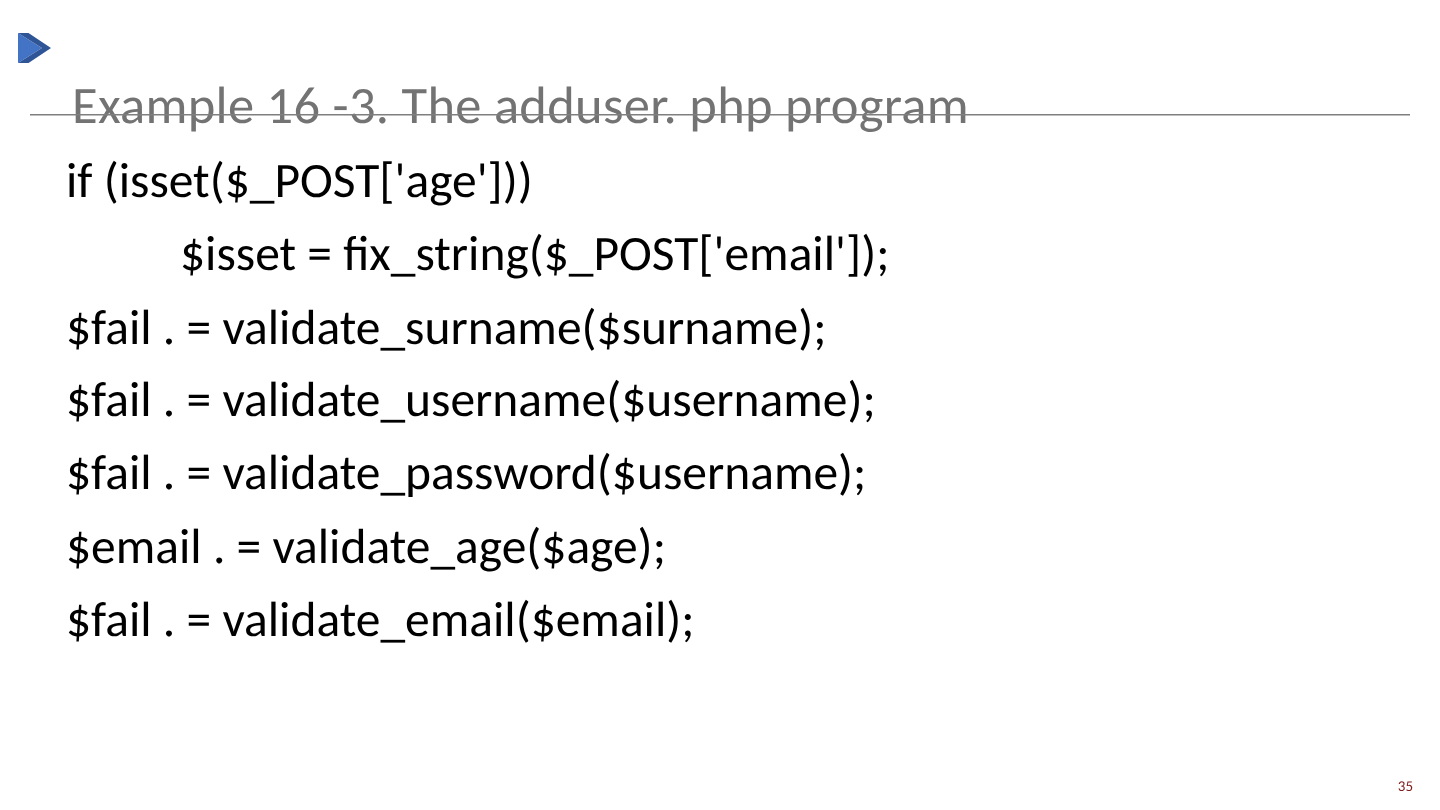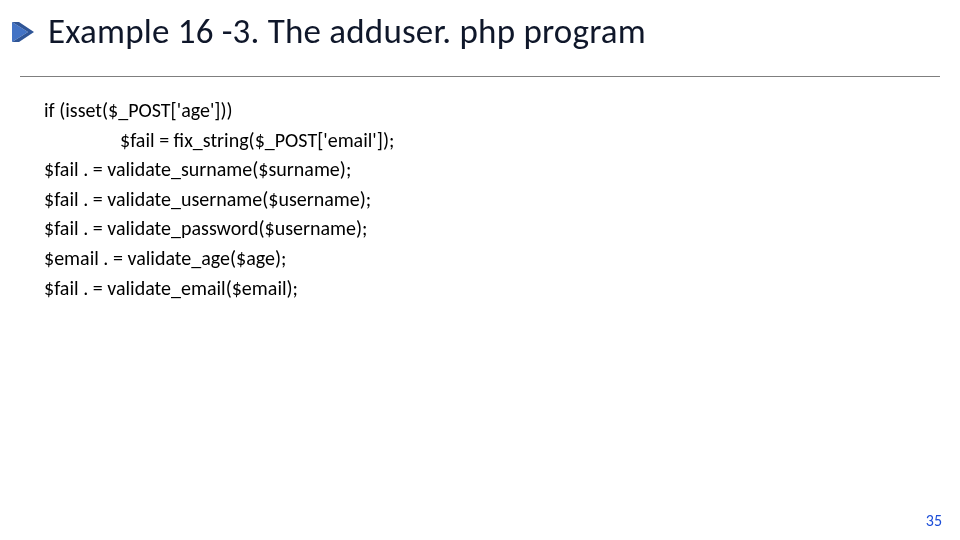--- a/index.html
+++ b/index.html
@@ -27,49 +27,50 @@
   }
   .title-wrap {
     position: absolute;
     top: 10px;
     left: 48px;
     right: 30px;
   }
   .title {
     font-size: 35px;
     font-weight: 400;
-    color: #0f172a;
+    color: #737373;
     letter-spacing: 0.2px;
+    margin-top: 40px;
   }
   .hr {
     position: absolute;
     top: 76px;
     left: 20px;
     right: 20px;
     height: 0;
     border-top: 1.5px solid #7f7f7f;
   }
   .body {
     position: absolute;
     top: 96px;
     left: 44px;
     right: 40px;
-    font-size: 20px;
+    font-size: 33px;
     line-height: 1.48;
     color: #000;
   }
   .indent {
     padding-left: 76px;
   }
   .page-num {
     position: absolute;
     bottom: 10px;
     right: 18px;
-    font-size: 16px;
-    color: #1d4ed8;
+    font-size: 10px;
+    color: #7f1d1d;
   }
 </style>
 </head>
 <body>
 
 <div class="slide">
 
   <div class="bullet-icon">
     <svg viewBox="0 0 28 28" width="28" height="28">
       <polygon points="2,4 18,14 2,24" fill="#4373C5"></polygon>
@@ -78,21 +79,21 @@
   </div>
 
   <div class="title-wrap">
     <div class="title">Example 16 -3. The adduser. php program</div>
   </div>
 
   <div class="hr"></div>
 
   <div class="body">
     <div>if (isset($_POST['age']))</div>
-    <div class="indent">$fail = fix_string($_POST['email']);</div>
+    <div class="indent">$isset = fix_string($_POST['email']);</div>
     <div>$fail . = validate_surname($surname);</div>
     <div>$fail . = validate_username($username);</div>
     <div>$fail . = validate_password($username);</div>
     <div>$email . = validate_age($age);</div>
     <div>$fail . = validate_email($email);</div>
   </div>
 
   <div class="page-num">35</div>
 
 </div>

